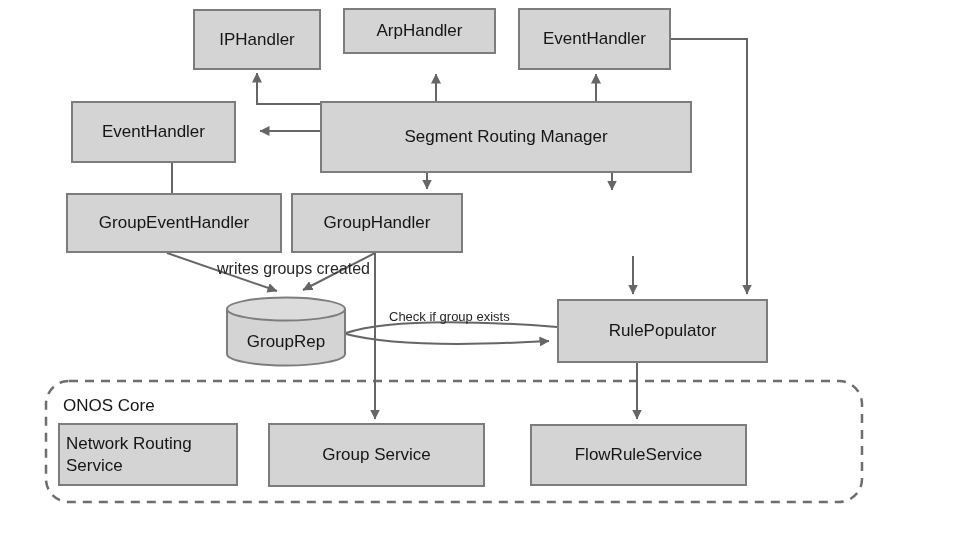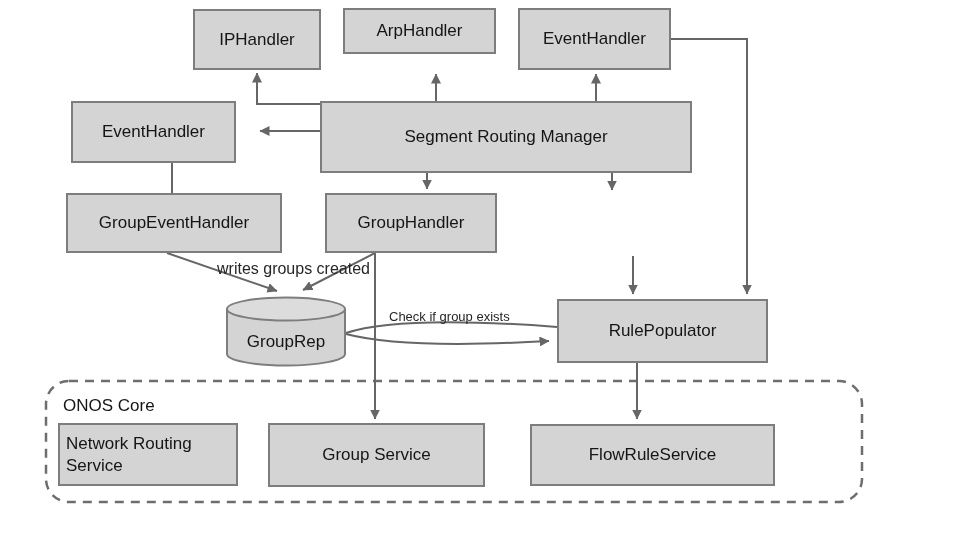--- a/index.html
+++ b/index.html
@@ -93,21 +93,21 @@
   </div>
 
   <div class="node" style="left:320px;top:101px;width:372px;height:72px;">
     <span>Segment Routing Manager</span>
   </div>
 
   <div class="node" style="left:66px;top:193px;width:216px;height:60px;">
     <span>GroupEventHandler</span>
   </div>
 
-  <div class="node" style="left:291px;top:193px;width:172px;height:60px;margin-left:34px;">
+  <div class="node" style="left:291px;top:193px;width:172px;height:60px;">
     <span>GroupHandler</span>
   </div>
 
 
   <div class="node" style="left:557px;top:299px;width:211px;height:64px;">
     <span>RulePopulator</span>
   </div>
 
   <div class="cyl-label" style="left:231px;top:322px;width:110px;height:30px;">
     <span>GroupRep</span>
@@ -116,21 +116,21 @@
   <div class="container-label" style="left:63px;top:396px;">ONOS Core</div>
 
   <div class="node" style="left:58px;top:423px;width:180px;height:63px;">
     <span>Network Routing Service</span>
   </div>
 
   <div class="node" style="left:268px;top:423px;width:217px;height:64px;">
     <span>Group Service</span>
   </div>
 
-  <div class="node" style="left:530px;top:424px;width:245px;height:62px;">
+  <div class="node" style="left:530px;top:424px;width:217px;height:62px;">
     <span>FlowRuleService</span>
   </div>
 
   <div class="edge-label lbl-small" style="left:217px;top:260px;">writes groups created</div>
 
   <div class="edge-label lbl-mid" style="left:389px;top:309px;">Check if group exists</div>
 
 </div>
 
 </body></html>

